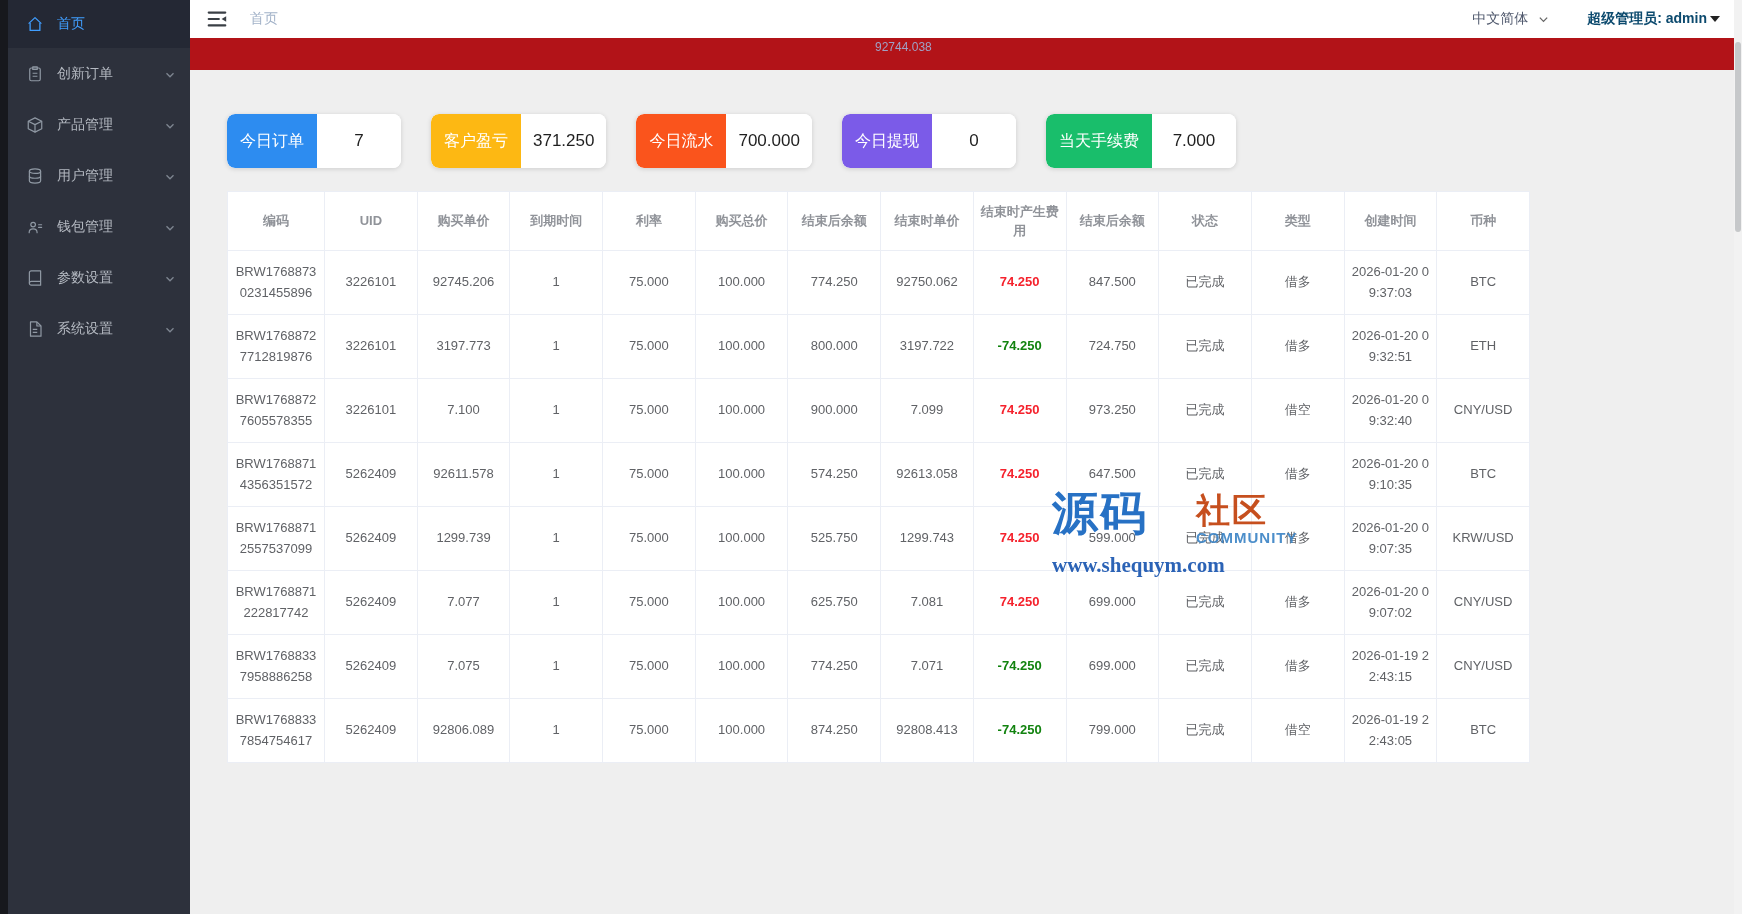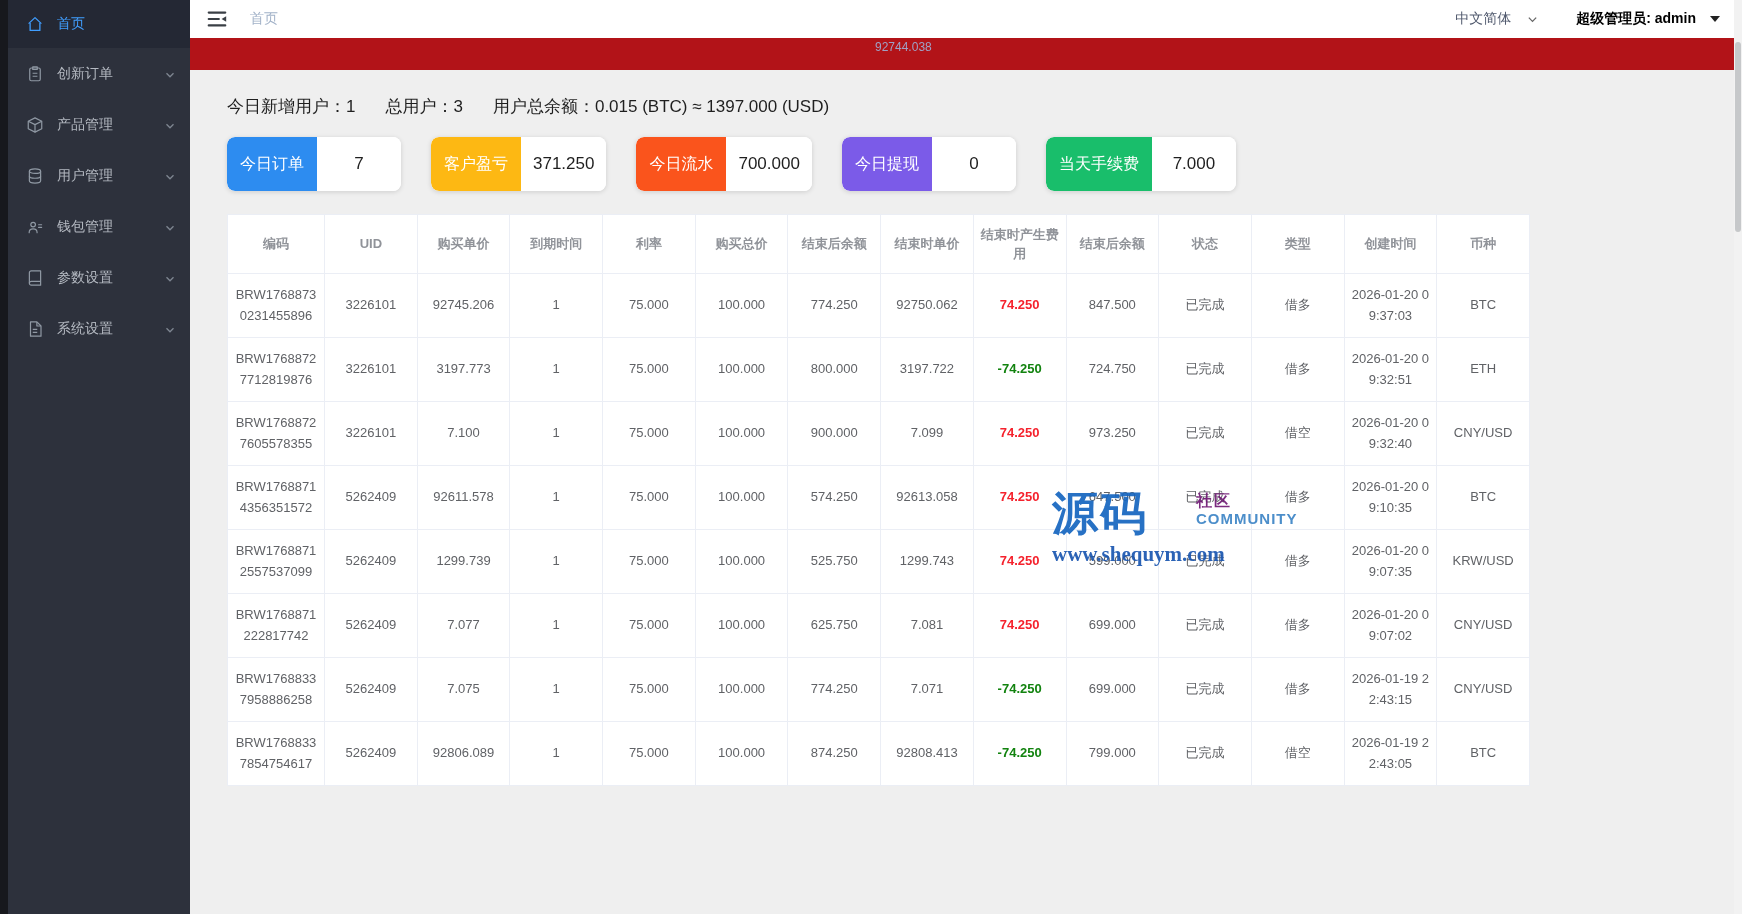--- a/index.html
+++ b/index.html
@@ -21,23 +21,23 @@
   .side-item.active .s-icon { color: #409eff; }
   .side-item + .side-item { margin-top: 1px; }
 
   
   .main { flex: 1 1 auto; display: flex; flex-direction: column; position: relative; }
   .topbar { height: 38px; background: #ffffff; display: flex; align-items: center; padding: 0 22px 0 16px; }
   .fold-btn { width: 22px; height: 22px; color: #3a3f45; cursor: pointer; }
   .fold-btn svg { width: 22px; height: 22px; display: block; }
   .breadcrumb { margin-left: 22px; font-size: 14px; color: #a2b2c8; cursor: pointer; }
   .topbar-right { margin-left: auto; display: flex; align-items: center; gap: 38px; }
-  .lang { font-size: 14px; color: #515a6e; display: flex; align-items: center; gap: 16px; cursor: pointer; }
+  .lang { font-size: 14px; color: #515a6e; display: flex; align-items: center; gap: 10px; cursor: pointer; }
   .lang .chev { width: 11px; height: 11px; color: #666; }
-  .admin { font-size: 14px; font-weight: bold; color: #000000; display: flex; align-items: center; gap: 14px; cursor: pointer; }
+  .admin { font-size: 14px; font-weight: bold; color: #0c4a6e; display: flex; align-items: center; gap: 3px; cursor: pointer; }
   .admin .caret { width: 0; height: 0; border-left: 5px solid transparent; border-right: 5px solid transparent; border-top: 6px solid #222; }
 
   
   .ticker-bar { height: 32px; background: #b21318; position: relative; overflow: hidden; }
   .ticker-text { position: absolute; left: 685px; top: 2px; font-size: 12px; color: #9db9e2; opacity: .85; }
 
   
   .content { position: relative; flex: 1 1 auto; padding: 25px 0 0 37px; }
   .stats-line { font-size: 17px; color: #1f1f1f; display: flex; align-items: baseline; }
   .stats-line .grp { margin-right: 30px; }
@@ -60,21 +60,21 @@
   th { height: 59px; color: #909399; font-size: 13px; font-weight: bold; padding: 4px 6px; line-height: 1.5; }
   td { height: 64px; color: #606266; font-size: 13px; padding: 4px 5px; line-height: 1.6; word-break: break-all; }
   td.fee-pos { color: #f5222d; font-weight: bold; }
   td.fee-neg { color: #12830f; font-weight: bold; }
 
   
   .watermark { position: absolute; left: 862px; top: 420px; z-index: 5; pointer-events: none; opacity: .92; }
   .wm-top { display: flex; align-items: flex-start; gap: 44px; }
   .wm-cn-main { font-size: 46px; font-weight: bold; color: #1565c0; line-height: 1; letter-spacing: 2px; }
   .wm-right { display: flex; flex-direction: column; margin-left: 4px; margin-top: 2px; }
-  .wm-cn-sub { font-size: 16px; font-weight: bold; color: #701a75; line-height: 1.1; letter-spacing: 2px; }
+  .wm-cn-sub { font-size: 34px; font-weight: bold; color: #c2410c; line-height: 1.1; letter-spacing: 2px; }
   .wm-en { font-size: 15px; font-weight: bold; color: #3d85c6; letter-spacing: 1px; line-height: 1.2; }
   .wm-url { margin-top: 6px; font-family: "Liberation Serif", "DejaVu Serif", serif;
     font-weight: bold; font-size: 21px; color: #1a56b0; }
 
   
   .scrollbar { position: absolute; right: 0; top: 0; width: 8px; height: 914px; background: #f2f2f2; }
   .scroll-thumb { position: absolute; right: 1px; top: 42px; width: 6px; height: 190px; background: #c6c8ca; border-radius: 3px; }
 </style>
 </head>
 <body>
@@ -191,31 +191,20 @@
           <span class="caret"></span>
         </span>
       </div>
     </header>
 
     <div class="ticker-bar">
       <span class="ticker-text">92744.038</span>
     </div>
 
     <div class="content">
-      <div class="stats-line">
-        <span class="grp">
-          <span class="lbl">今日新增用户：</span><span class="val">1</span>
-        </span>
-        <span class="grp">
-          <span class="lbl">总用户：</span><span class="val">3</span>
-        </span>
-        <span class="grp">
-          <span class="lbl">用户总余额：</span><span class="val">0.015 (BTC) ≈ 1397.000 (USD)</span>
-        </span>
-      </div>
 
       <div class="cards" id="cards-row">
           <div class="stat-card">
             <div class="c-label" style="background: rgb(45, 140, 240);">今日订单</div>
             <div class="c-value">7</div>
           </div>
           <div class="stat-card">
             <div class="c-label" style="background: rgb(253, 184, 19);">客户盈亏</div>
             <div class="c-value">371.250</div>
           </div>

